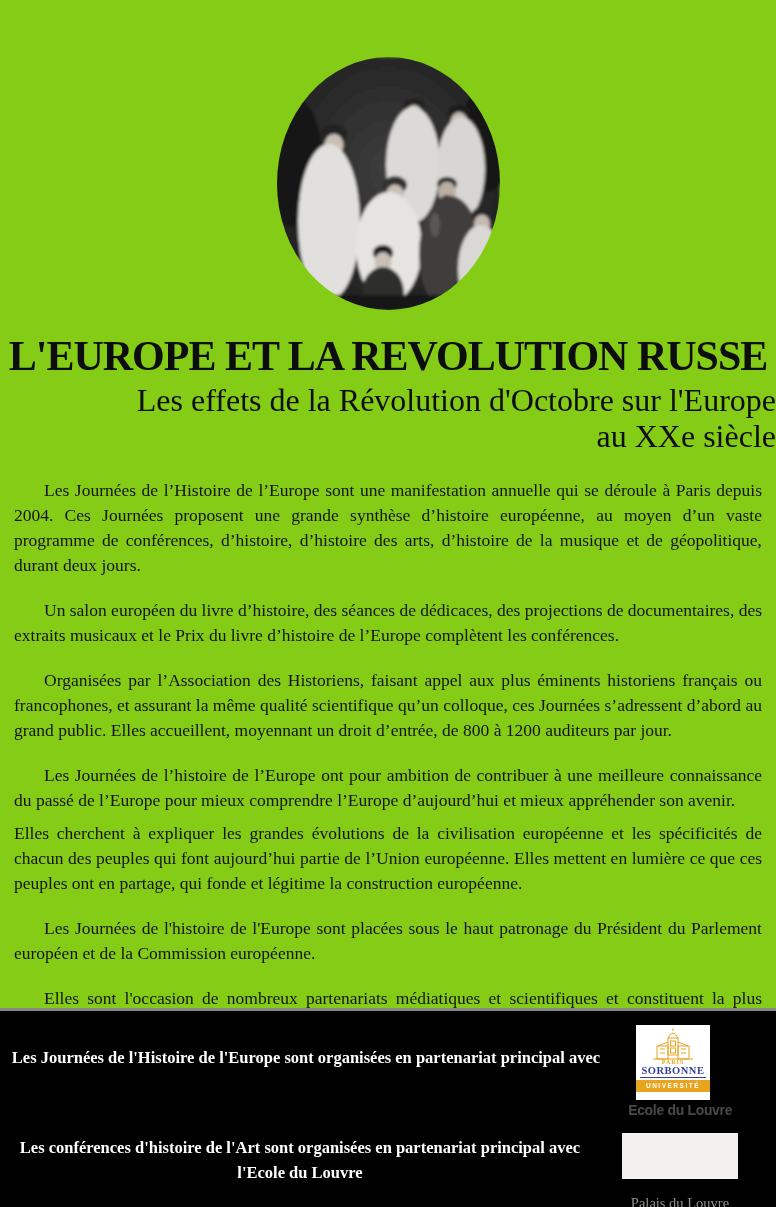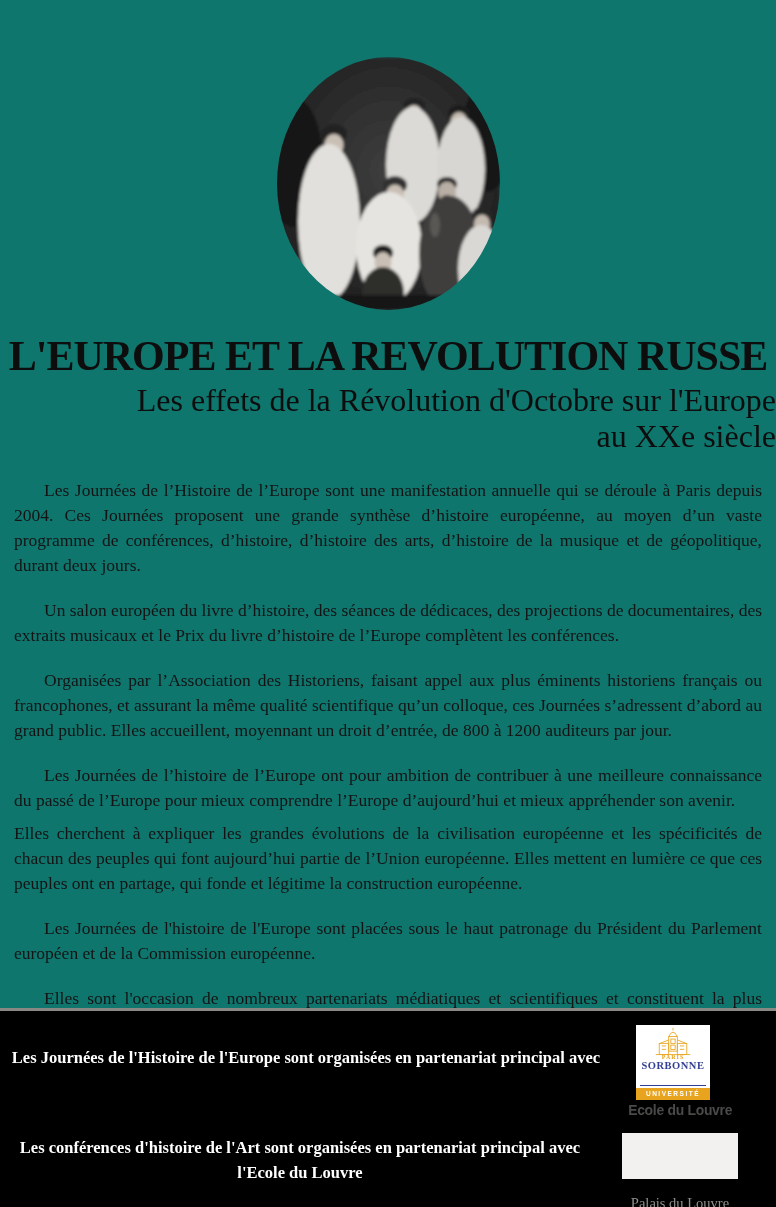--- a/index.html
+++ b/index.html
@@ -1,20 +1,20 @@
 <!DOCTYPE html>
 <html lang="fr"><head>
 <meta charset="utf-8">
 <style>
   html,body{margin:0;padding:0;background:#888;}
   .page{
     position:relative;
     width:776px;height:1207px;
     margin:0 auto;
-    background:#0f766e;
+    background:#84cc16;
     font-family:"Liberation Serif","DejaVu Serif",serif;
     color:#141414;
     overflow:hidden;
   }
   
   .photo-wrap{
     position:absolute;top:57px;left:277px;width:223px;height:253px;
   }
   .photo-wrap svg{display:block;width:100%;height:100%;}
   
@@ -60,21 +60,21 @@
     font-family:"Liberation Serif",serif;
     overflow:hidden;
   }
   .sorbonne-building{margin-top:2px;}
   .sorbonne-paris{
     font-size:6px;color:#e8a41f;letter-spacing:1px;line-height:5px;
     font-weight:bold;margin-top:-3px;
   }
   .sorbonne-name{
     font-size:10.5px;color:#333f92;letter-spacing:0.5px;line-height:11px;
-    border-bottom:1px solid #333f92;padding:0 2px 14px;
+    border-bottom:1px solid #333f92;padding:0 2px 1px;
     font-variant:small-caps;font-weight:bold;
   }
   .sorbonne-univ{
     margin-top:2px;width:100%;background:#e8a41f;color:#fff;
     font-family:"Liberation Sans",sans-serif;
     font-size:6.5px;font-weight:bold;letter-spacing:1.5px;
     text-align:center;padding:2px 0 3px;
   }
   
   .louvre-logo{

